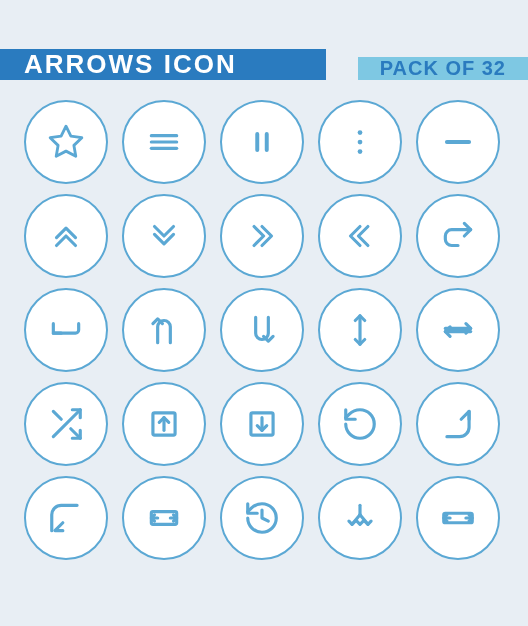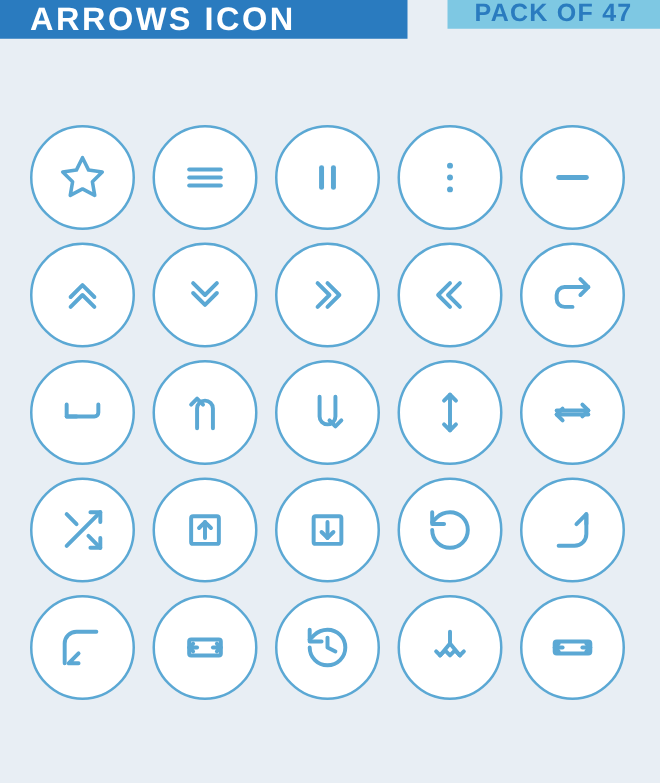--- a/index.html
+++ b/index.html
@@ -6,21 +6,21 @@
     body {
       width: 528px;
       height: 626px;
       background: #e8eef4;
       font-family: Arial, sans-serif;
       overflow: hidden;
     }
 
     .header {
       display: flex;
-      align-items: flex-start;
+      align-items: flex-end;
       height: 80px;
       gap: 32px;
     }
 
     .header-title {
       background: #2a7bbf;
       color: white;
       font-size: 26px;
       font-weight: 700;
       letter-spacing: 2px;
@@ -70,21 +70,21 @@
       stroke-width: 2;
       stroke-linecap: round;
       stroke-linejoin: round;
     }
   </style>
 </head>
 <body>
 
 <div class="header">
   <div class="header-title">ARROWS ICON</div>
-  <div class="header-pack">PACK OF 47</div>
+  <div class="header-pack">PACK OF 32</div>
 </div>
 
 <div class="icons-grid">
 
   <div class="icon-circle">
     <svg viewBox="0 0 24 24">
       <polygon points="12,2 15.09,8.26 22,9.27 17,14.14 18.18,21.02 12,17.77 5.82,21.02 7,14.14 2,9.27 8.91,8.26" stroke="#5ba8d4" fill="none" stroke-width="1.8"></polygon>
     </svg>
   </div>
 

